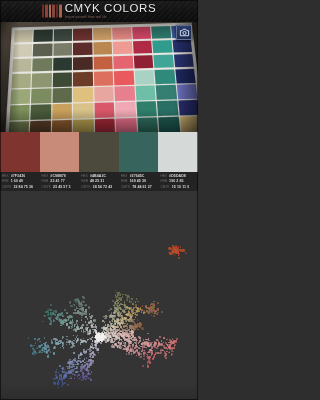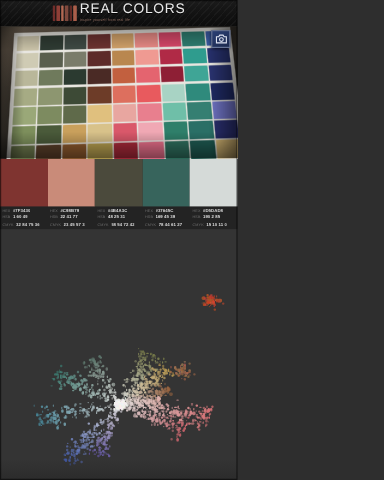--- a/index.html
+++ b/index.html
@@ -137,21 +137,21 @@
   <div class="brand">
     <span class="logo-mark">
         <i style="background: rgb(110, 47, 44);"></i>
         <i style="background: rgb(141, 64, 56);"></i>
         <i style="background: rgb(176, 106, 85);"></i>
         <i style="background: rgb(126, 74, 62);"></i>
         <i style="background: rgb(95, 42, 38);"></i>
         <i style="background: rgb(168, 95, 76);"></i>
       </span>
     <span class="brand-text">
-      <span class="brand-title">REAL COLORS</span>
+      <span class="brand-title">CMYK COLORS</span>
       <span class="brand-tag">Inspire yourself from real life</span>
     </span>
   </div>
 </div>
 
 <div class="photo">
   <div class="photo-bg"></div>
   <div class="chart-sheet">
     <div class="chart-grid">
         <b style="background: rgb(201, 194, 168);"></b>

